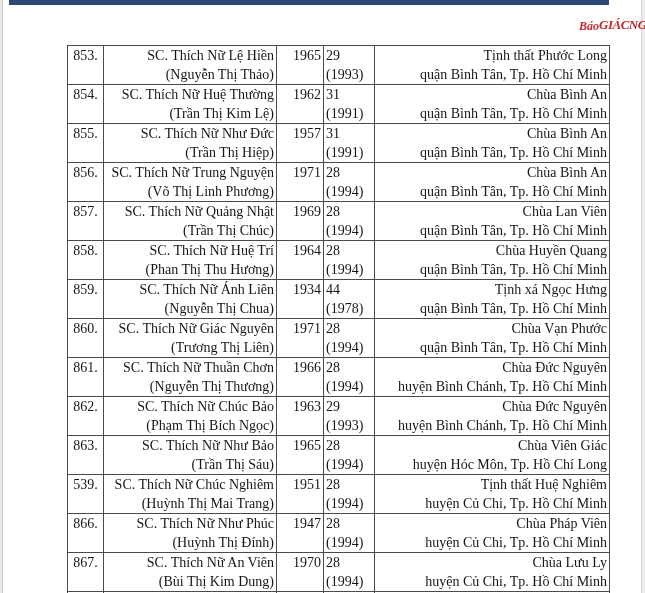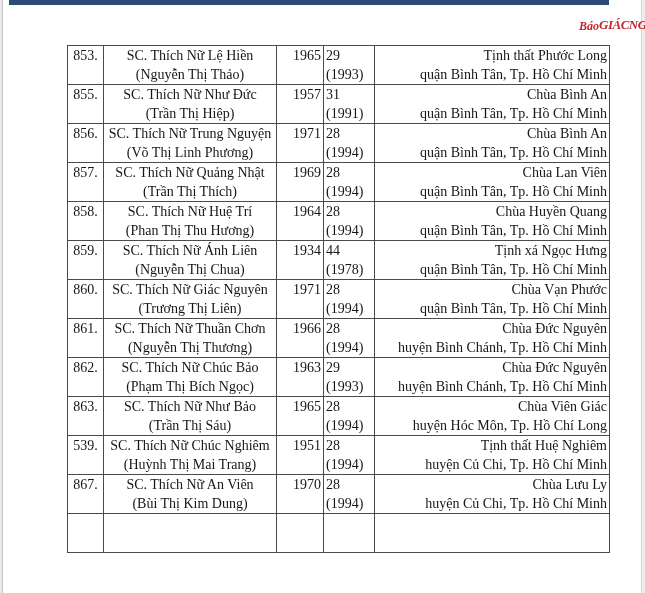--- a/index.html
+++ b/index.html
@@ -36,21 +36,21 @@
     border:1px solid #4a4a4a;
     vertical-align:top;
     height:39px;
     font-size:14px;
     line-height:18.5px;
     padding:1px 2px 0 2px;
     overflow:hidden;
     white-space:nowrap;
   }
   td.col-no     { width:36px;  text-align:center; }
-  td.col-name   { width:173px; text-align:center; padding-left:6px; }
+  td.col-name   { width:173px; text-align:right; padding-left:6px; }
   td.col-birth  { width:47px;  text-align:right; }
   td.col-age    { width:51px;  }
   td.col-temple { width:235px; text-align:right; padding-left:7px; }
   tr.partial-row td { height:39px; }
   .logo {
     position:absolute; left:579px; top:17px;
     color:#c1272d;
     font-style:italic;
     font-weight:bold;
     white-space:nowrap;
@@ -85,20 +85,40 @@
       <div>29</div>
       <div>(1993)</div>
     </td>
     <td class="col-temple">
       <div>Tịnh thất Phước Long</div>
       <div>quận Bình Tân, Tp. Hồ Chí Minh</div>
     </td>
   </tr>
         <tr>
     <td class="col-no">
+      <div>854.</div>
+    </td>
+    <td class="col-name">
+      <div>SC. Thích Nữ Huệ Thường</div>
+      <div>(Trần Thị Kim Lệ)</div>
+    </td>
+    <td class="col-birth">
+      <div>1962</div>
+    </td>
+    <td class="col-age">
+      <div>31</div>
+      <div>(1991)</div>
+    </td>
+    <td class="col-temple">
+      <div>Chùa Bình An</div>
+      <div>quận Bình Tân, Tp. Hồ Chí Minh</div>
+    </td>
+  </tr>
+        <tr>
+    <td class="col-no">
       <div>855.</div>
     </td>
     <td class="col-name">
       <div>SC. Thích Nữ Như Đức</div>
       <div>(Trần Thị Hiệp)</div>
     </td>
     <td class="col-birth">
       <div>1957</div>
     </td>
     <td class="col-age">
@@ -129,21 +149,21 @@
       <div>Chùa Bình An</div>
       <div>quận Bình Tân, Tp. Hồ Chí Minh</div>
     </td>
   </tr>
         <tr>
     <td class="col-no">
       <div>857.</div>
     </td>
     <td class="col-name">
       <div>SC. Thích Nữ Quảng Nhật</div>
-      <div>(Trần Thị Thích)</div>
+      <div>(Trần Thị Chúc)</div>
     </td>
     <td class="col-birth">
       <div>1969</div>
     </td>
     <td class="col-age">
       <div>28</div>
       <div>(1994)</div>
     </td>
     <td class="col-temple">
       <div>Chùa Lan Viên</div>
@@ -280,20 +300,40 @@
     </td>
     <td class="col-birth">
       <div>1951</div>
     </td>
     <td class="col-age">
       <div>28</div>
       <div>(1994)</div>
     </td>
     <td class="col-temple">
       <div>Tịnh thất Huệ Nghiêm</div>
+      <div>huyện Củ Chi, Tp. Hồ Chí Minh</div>
+    </td>
+  </tr>
+        <tr>
+    <td class="col-no">
+      <div>866.</div>
+    </td>
+    <td class="col-name">
+      <div>SC. Thích Nữ Như Phúc</div>
+      <div>(Huỳnh Thị Đính)</div>
+    </td>
+    <td class="col-birth">
+      <div>1947</div>
+    </td>
+    <td class="col-age">
+      <div>28</div>
+      <div>(1994)</div>
+    </td>
+    <td class="col-temple">
+      <div>Chùa Pháp Viên</div>
       <div>huyện Củ Chi, Tp. Hồ Chí Minh</div>
     </td>
   </tr>
         <tr>
     <td class="col-no">
       <div>867.</div>
     </td>
     <td class="col-name">
       <div>SC. Thích Nữ An Viên</div>
       <div>(Bùi Thị Kim Dung)</div>

